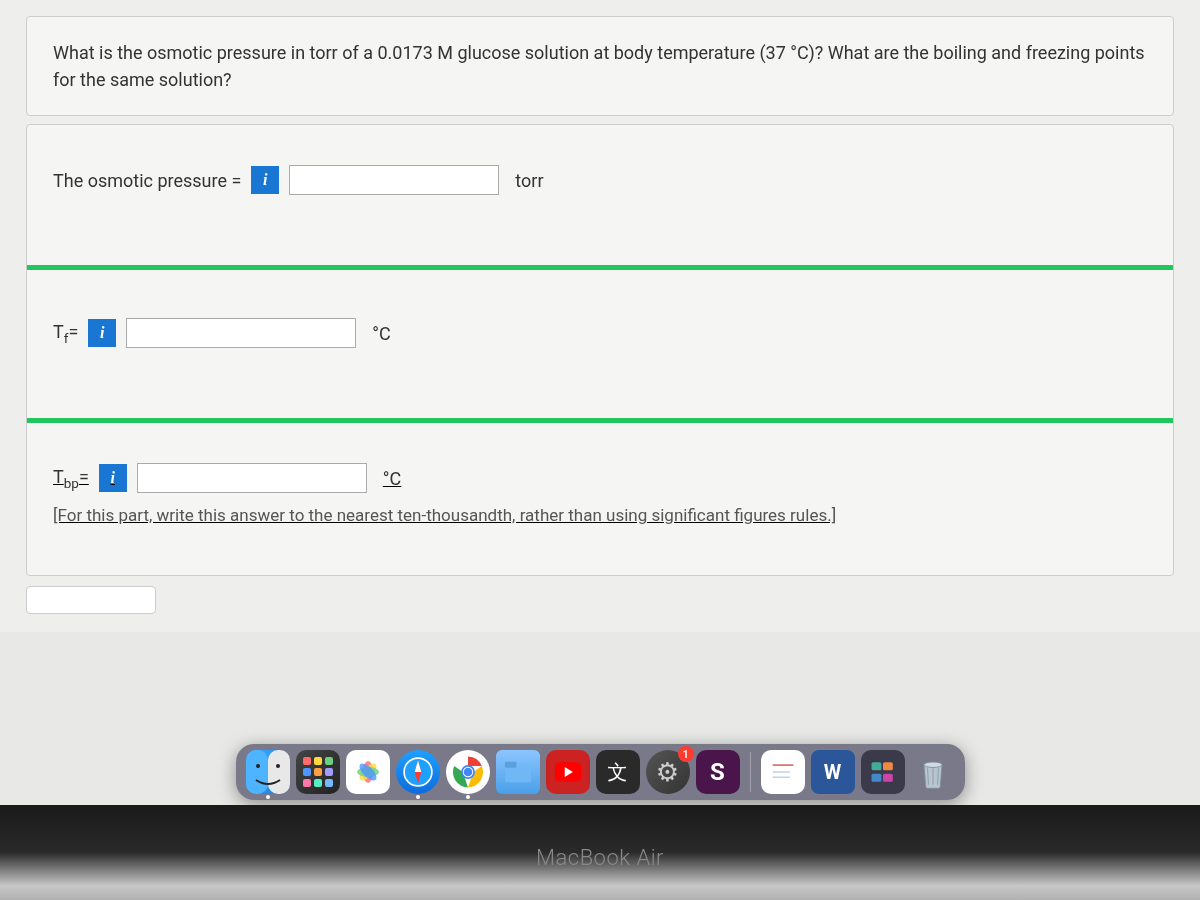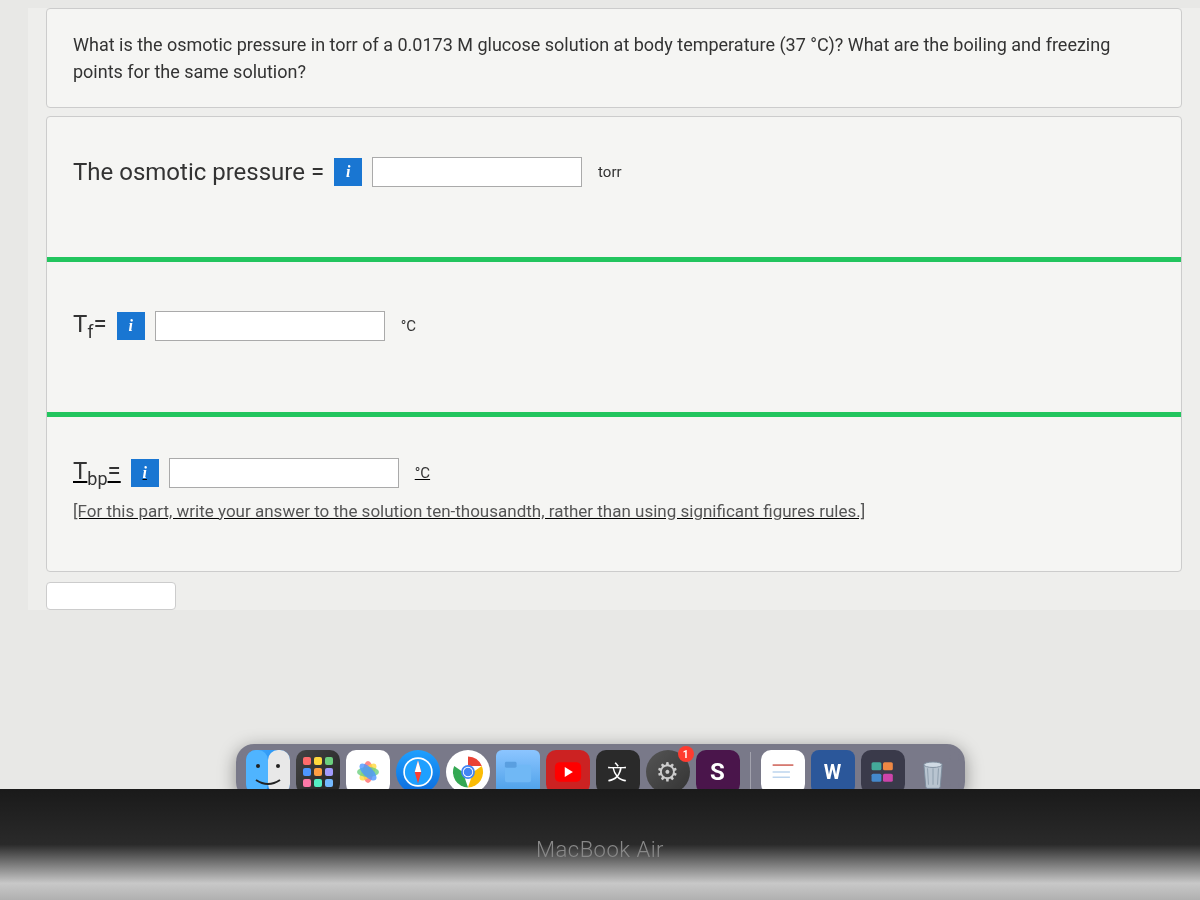--- a/index.html
+++ b/index.html
@@ -10,22 +10,21 @@
     body {
       font-family: -apple-system, BlinkMacSystemFont, "Segoe UI", Roboto, Helvetica, Arial, sans-serif;
       background: #e8e8e6;
       width: 1200px;
       height: 900px;
       position: relative;
       overflow: hidden;
     }
     .content-area {
       background: #eeeeec;
-      padding: 0;
-      margin-left: 28px;
+      padding: 8px;
     }
     .question-block {
       border: 1px solid #ccc;
       border-radius: 4px;
       background: #f5f5f3;
       margin: 8px 18px;
       padding: 22px 26px;
     }
     .question-text {
       font-size: 18px;
@@ -70,26 +69,26 @@
     }
     .answer-input {
       height: 30px;
       border: 1px solid #aaa;
       background: #fff;
       padding: 2px 8px;
       font-size: 16px;
       width: 210px;
     }
     .unit-label {
-      font-size: 15px;
+      font-size: 18px;
       color: #333;
       margin-left: 6px;
     }
     .variable-label {
-      font-size: 24px;
+      font-size: 18px;
       color: #333;
     }
     .sub {
       font-size: 0.75em;
       vertical-align: sub;
     }
     .hint-text {
       font-size: 17px;
       color: #555;
       margin-top: 12px;
@@ -175,21 +174,21 @@
       align-items: center;
       justify-content: center;
       font-weight: bold;
     }
     
     .bezel {
       position: absolute;
       bottom: 0;
       left: 0;
       right: 0;
-      height: 111px;
+      height: 95px;
       background: linear-gradient(180deg, #1a1a1a 0%, #2a2a2a 50%, #c8c8c8 85%, #b0b0b0 100%);
       display: flex;
       align-items: center;
       justify-content: center;
     }
     .bezel-text {
       color: #888;
       font-size: 22px;
       font-weight: 300;
       letter-spacing: 0.5px;
@@ -238,21 +237,21 @@
 
     <div class="answer-section" style="padding-bottom:50px;padding-top:40px;text-decoration:underline;">
       <div class="answer-row">
         <span class="variable-label">
           <span>T</span><span class="sub">bp</span><span>=</span>
         </span>
         <button class="info-btn">i</button>
         <input class="answer-input" type="text" style="width: 230px;" value="">
         <span class="unit-label">°C</span>
       </div>
-      <div class="hint-text">[For this part, write your answer to the solution ten-thousandth, rather than using significant figures rules.]</div>
+      <div class="hint-text">[For this part, write this answer to the nearest ten-thousandth, rather than using significant figures rules.]</div>
     </div>
   </div>
 
   <div class="partial-block"></div>
 </div>
 
 <div class="dock-wrapper">
   <div class="dock">
     <div class="dock-icon finder">
       <svg viewBox="0 0 44 44" width="44" height="44">

